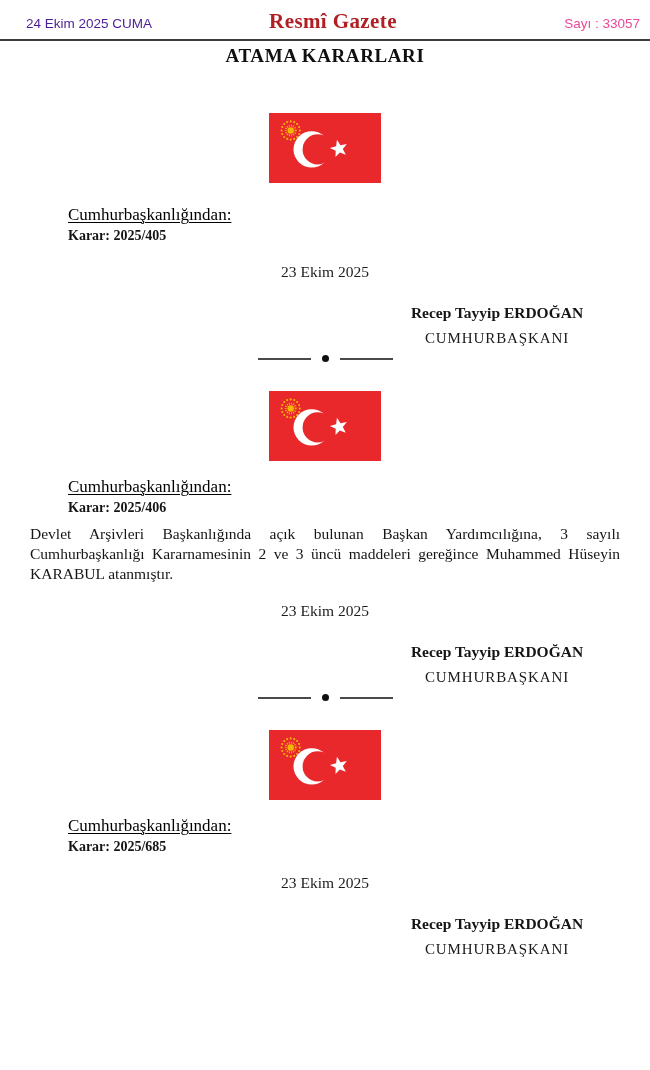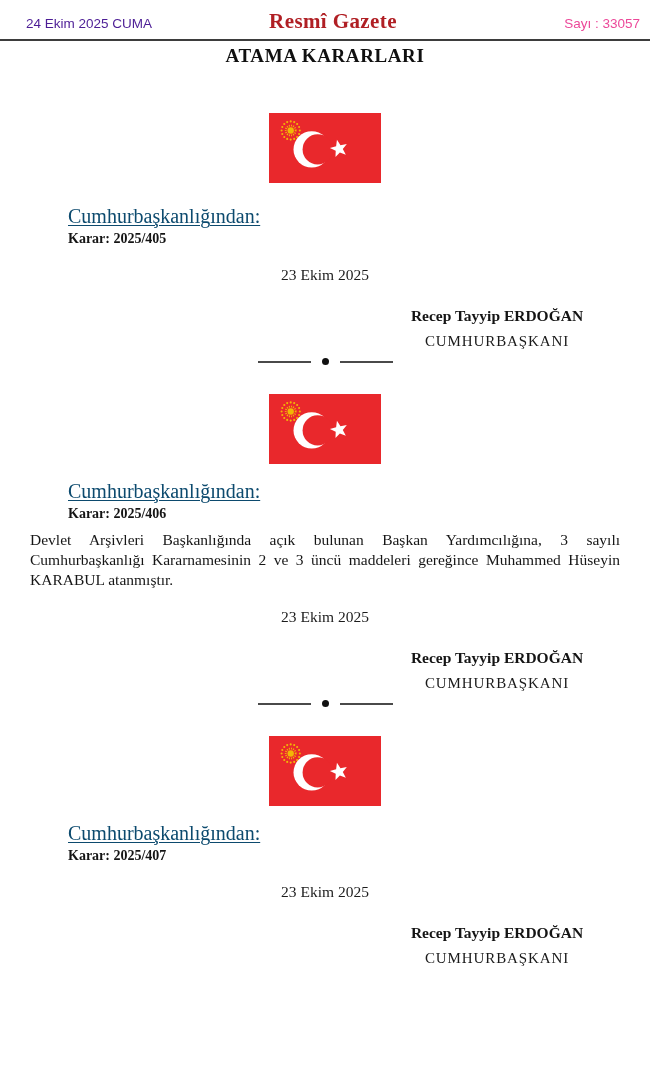--- a/index.html
+++ b/index.html
@@ -34,21 +34,21 @@
   .flag-mt-first{margin-top:46px;}
   .flag-mt{margin-top:28px;}
   .flag-bg{fill:var(--flag-red);}
   .flag-white{fill:#ffffff;}
   .sun-core{fill:var(--sun-gold);}
   .sun-rays{fill:none;stroke:var(--sun-gold);stroke-width:2.6;stroke-dasharray:1.4 1.6;}
   .sun-stars circle{fill:var(--sun-gold);}
   
   .decree-head{margin:22px 0 0 68px;}
   .decree.tight .decree-head{margin-top:16px;}
-  .from{font-size:20px;text-decoration:underline;text-decoration-thickness:1px;text-underline-offset:2px;color:#0c4a6e;}
+  .from{font-size:17px;text-decoration:underline;text-decoration-thickness:1px;text-underline-offset:2px;color:#000000;}
   .karar{font-size:14px;font-weight:bold;margin-top:1px;line-height:19px;color:#141414;}
   .body-par{
     margin:7px 30px 0 30px;
     font-size:15.5px;line-height:20px;
     text-align:justify;color:#161616;
   }
   .decree-date{margin-top:17px;text-align:center;font-size:15.5px;line-height:20px;}
   .signature{width:300px;margin:21px 0 0 347px;text-align:center;}
   .signer{font-size:15.5px;font-weight:bold;line-height:19px;color:#141414;}
   .signer-title{font-size:15px;margin-top:7px;letter-spacing:.9px;line-height:19px;color:#1a1a1a;}
@@ -145,21 +145,21 @@
     <span class="d-dot"></span>
     <span class="d-line"></span>
   </div>
 
   <section class="decree tight">
     <svg class="flag-svg flag-mt" viewBox="0 0 160 100">
         <use href="#tr-pres-flag"></use>
       </svg>
     <div class="decree-head">
       <div class="from">Cumhurbaşkanlığından:</div>
-      <div class="karar">Karar: 2025/407</div>
+      <div class="karar">Karar: 2025/685</div>
     </div>
     <div class="decree-date">23 Ekim 2025</div>
     <div class="signature">
       <div class="signer">Recep Tayyip ERDOĞAN</div>
       <div class="signer-title">CUMHURBAŞKANI</div>
     </div>
   </section>
 
 </div>
 

